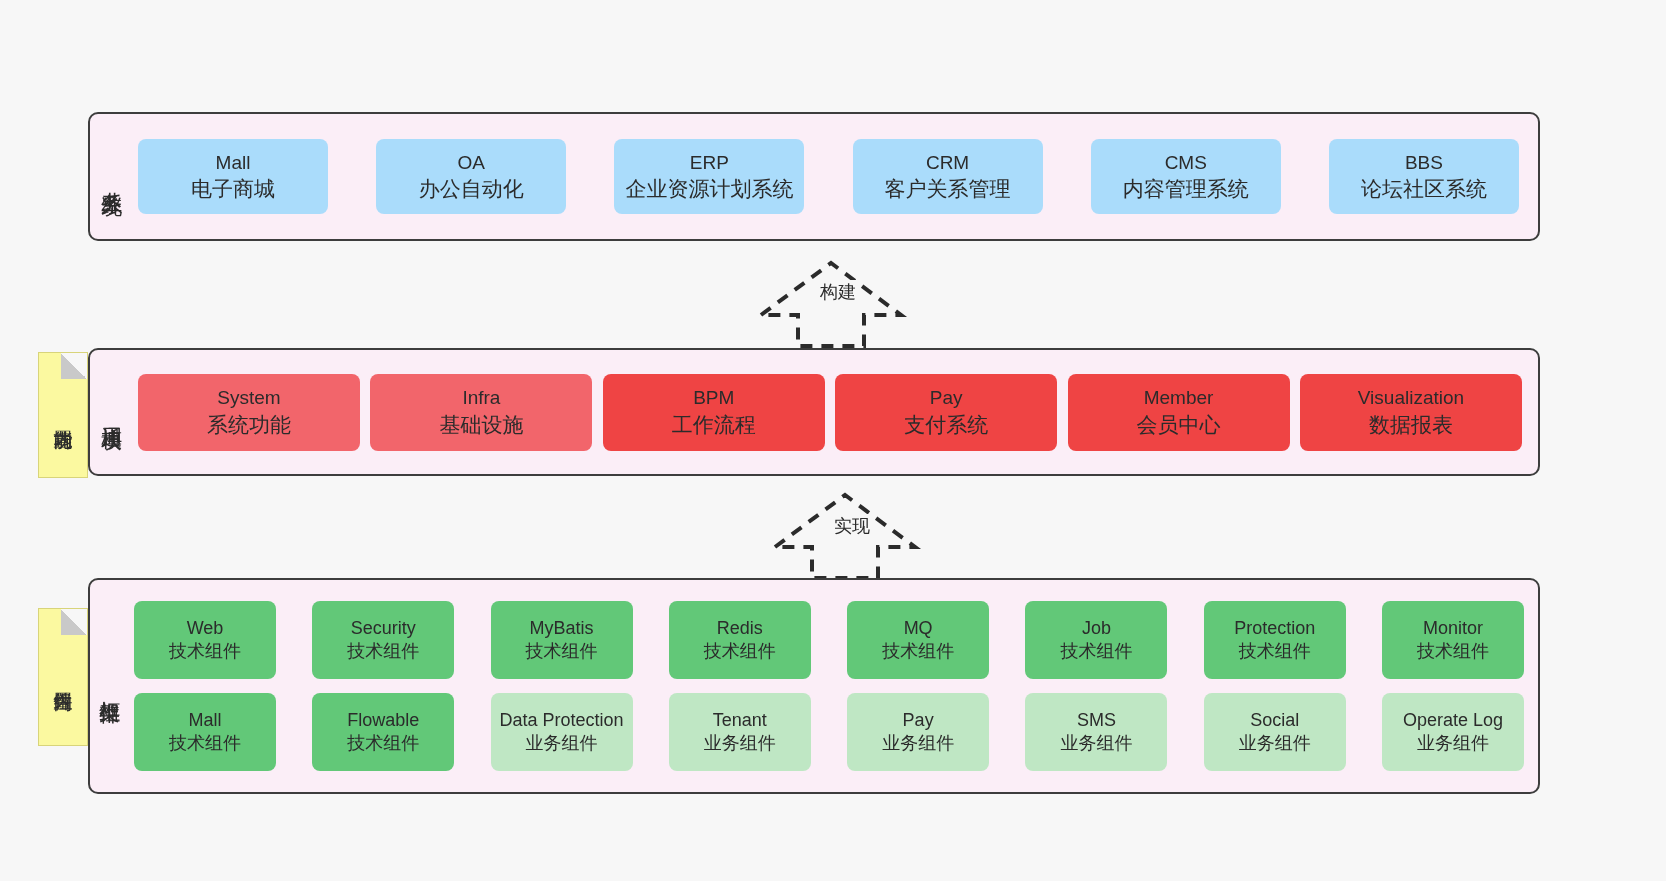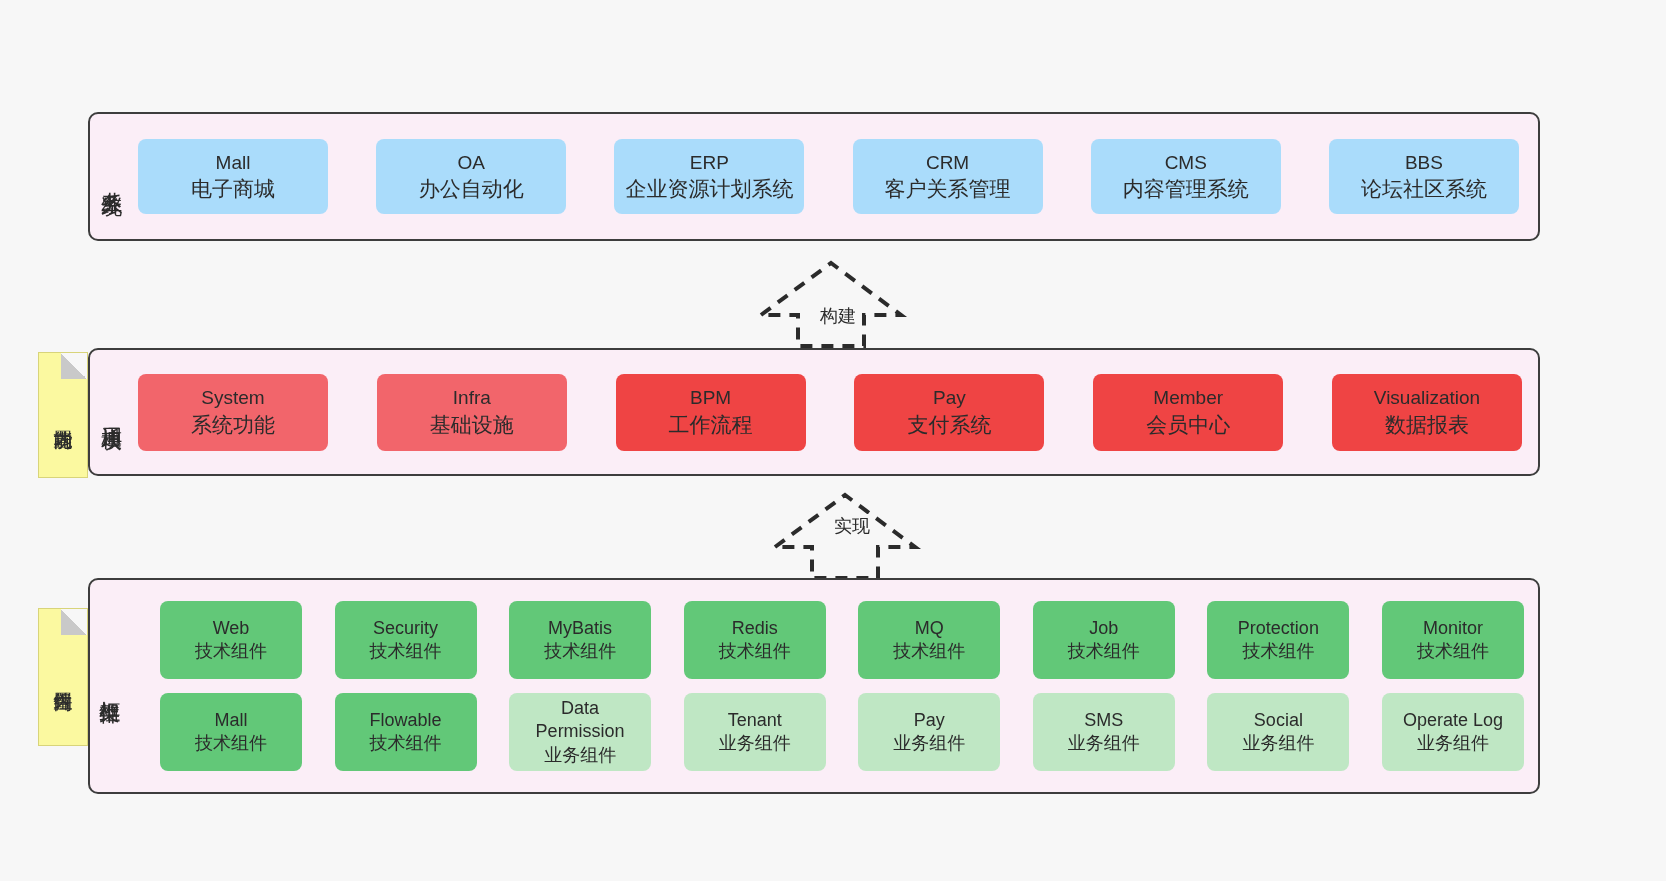--- a/index.html
+++ b/index.html
@@ -77,27 +77,27 @@
   .c-lightgreen { background: #bfe7c4; }
 
   
   #layer-business { left: 88px; top: 112px; width: 1452px; height: 129px; }
   #layer-business .layer-body { padding: 0 19px 0 4px; }
   #layer-business .card { width: 190px; height: 75px; }
 
   
   #layer-modules { left: 88px; top: 348px; width: 1452px; height: 128px; }
   #layer-modules .layer-body { padding: 0 16px 0 4px; }
-  #layer-modules .card { width: 190px; height: 77px; }
+  #layer-modules .card { width: 222px; height: 77px; }
 
   
   #layer-framework { left: 88px; top: 578px; width: 1452px; height: 216px; }
   #layer-framework .layer-title { width: 40px; }
   #layer-framework .layer-body { padding: 0 14px 0 4px; gap: 14px; }
-  #layer-framework .card { width: 142px; height: 78px; margin-left: 26px; }
+  #layer-framework .card { width: 142px; height: 78px; }
   #layer-framework .card .en { font-size: 18px; }
   #layer-framework .card .cn { font-size: 18px; }
 
   
   .note {
     position: absolute;
     background: #fbf9a0;
     border: 1px solid #d8d47a;
     display: flex;
     align-items: center;
@@ -124,21 +124,21 @@
   .arrow svg { display: block; overflow: visible; }
   .arrow-label {
     position: absolute;
     font-size: 18px;
     color: #2b2b2b;
     background: #f7f7f7;
     padding: 0 2px;
     white-space: nowrap;
   }
   #arrow-build  { left: 756px; top: 258px; width: 150px; height: 92px; }
-  #arrow-build  .arrow-label { left: 62px; top: 46px; font-family: Liberation Mono, monospace; }
+  #arrow-build  .arrow-label { left: 62px; top: 22px; font-family: Liberation Mono, monospace; }
   #arrow-impl   { left: 770px; top: 490px; width: 150px; height: 92px; }
   #arrow-impl   .arrow-label { left: 62px; top: 24px; }
 </style>
 </head>
 <body>
 
 <div id="canvas">
 
   <div class="layer" id="layer-business">
     <div class="layer-title">业务系统</div>
@@ -264,21 +264,21 @@
       <div class="row" id="row-fw2">
           <div class="card c-green">
             <div class="en">Mall</div>
             <div class="cn">技术组件</div>
           </div>
           <div class="card c-green">
             <div class="en">Flowable</div>
             <div class="cn">技术组件</div>
           </div>
           <div class="card c-lightgreen">
-            <div class="en">Data Permission</div>
+            <div class="en">Data Protection</div>
             <div class="cn">业务组件</div>
           </div>
           <div class="card c-lightgreen">
             <div class="en">Tenant</div>
             <div class="cn">业务组件</div>
           </div>
           <div class="card c-lightgreen">
             <div class="en">Pay</div>
             <div class="cn">业务组件</div>
           </div>

